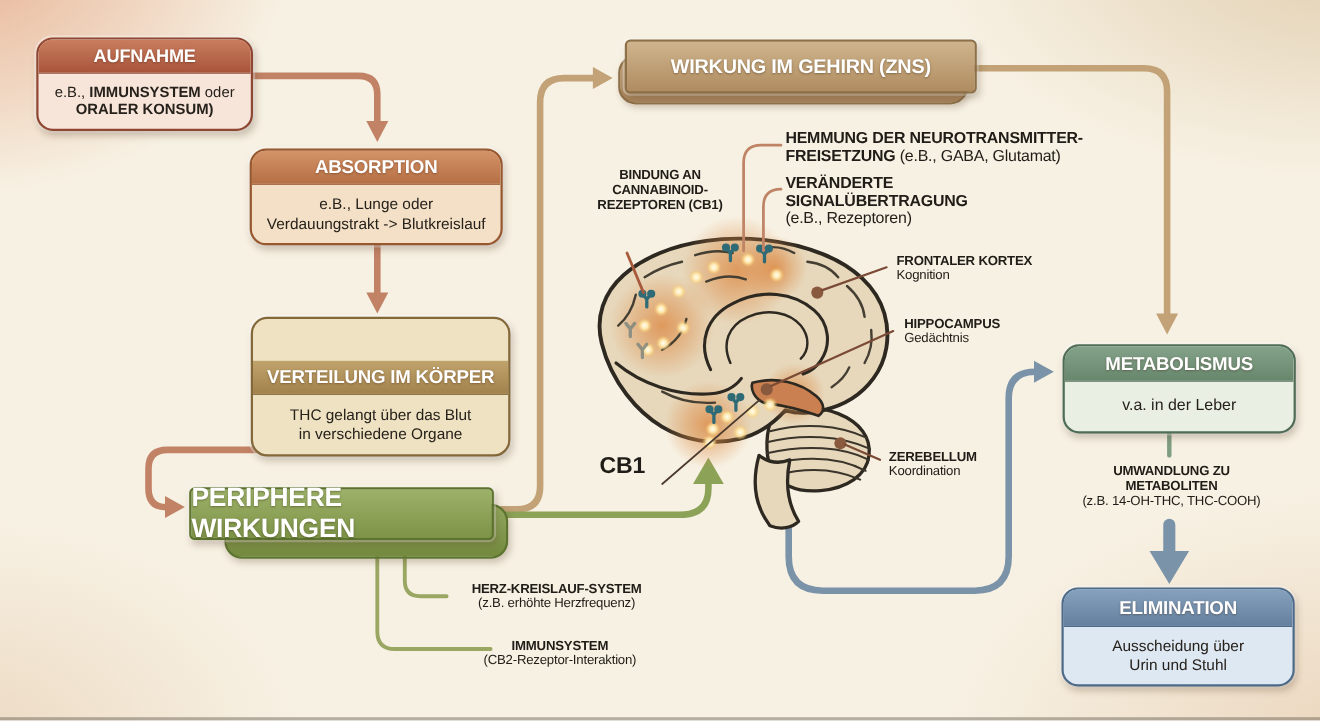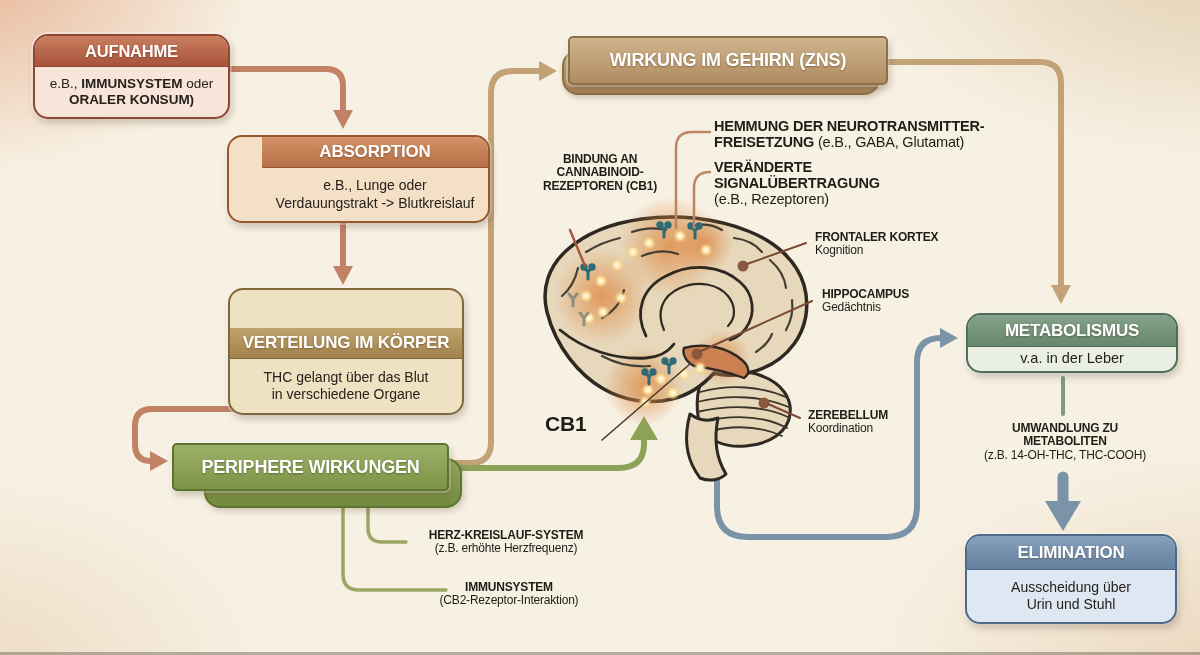--- a/index.html
+++ b/index.html
@@ -29,21 +29,21 @@
        text-align:center;font-size:14px;line-height:1.22;color:#26211b;}
   .box-aufnahme   {--hdr1:#c97e5e;--hdr2:#a8543c;--bd:#8f4632;--body:#f7e5da;}
   .box-absorption {--hdr1:#d49368;--hdr2:#b66f44;--bd:#98582f;--body:#f3e0c6;}
   .box-verteilung {--hdr1:#c0a36c;--hdr2:#a2824c;--bd:#83683a;--body:#eee2c2;}
   .box-metabolismus{--hdr1:#84a289;--hdr2:#67876d;--bd:#4f6c56;--body:#e9efe3;}
   .box-elimination{--hdr1:#85a1bd;--hdr2:#64809e;--bd:#4d6b89;--body:#dde8f2;}
   .pill{position:absolute;display:flex;align-items:center;justify-content:center;
        border-radius:5px;color:#fff;font-weight:bold;letter-spacing:-.2px;
        text-shadow:0 1px 2px rgba(40,30,10,.40);z-index:3;
        box-shadow:2px 4px 7px rgba(90,65,40,.28), 0 0 0 2px rgba(255,255,255,.35);}
-  .pill-periphere{background:linear-gradient(180deg,#9db269,#7d9347);border:2px solid #5c742f;font-size:18px;}
+  .pill-periphere{background:linear-gradient(180deg,#9db269,#7d9347);border:2px solid #5c742f;font-size:24px;}
   .pill-zns{background:linear-gradient(180deg,#cfb48d,#b08c60);border:2px solid #8d7048;font-size:18px;}
   .pill-shadow{position:absolute;border-radius:16px;z-index:2;box-shadow:2px 3px 6px rgba(90,65,40,.25);}
   .sh-periphere{background:linear-gradient(180deg,#93a85f,#738a3e);border:2px solid #5c742f;}
   .sh-zns{background:linear-gradient(180deg,#c3a67c,#a5815a);border:2px solid #8d7048;}
   
   .lbl{position:absolute;z-index:4;font-size:12px;line-height:1.12;letter-spacing:-.2px;}
   .lbl b{font-weight:bold;}
   .ctr{text-align:center;}
   .big{font-size:21px;font-weight:bold;}
 </style>
@@ -212,21 +212,21 @@
   </svg>
 
   <div class="box box-aufnahme" style="left:33px;top:34px;width:193px;">
     <div class="box-header" style="height:30px;font-size:16.5px;">AUFNAHME</div>
     <div class="box-body" style="height:50px;font-size:13.5px;">
       <div><span>e.B., </span><b>IMMUNSYSTEM</b><span> oder</span></div>
       <div><b>ORALER KONSUM)</b></div>
     </div>
   </div>
 
-  <div class="box box-absorption" style="left:227px;top:135px;width:226px;padding-left:33px;">
+  <div class="box box-absorption" style="left:227px;top:135px;width:226px;">
     <div class="box-header" style="height:30px;font-size:17px;">ABSORPTION</div>
     <div class="box-body" style="height:53px;border-radius:10px;">
       <div>e.B., Lunge oder</div>
       <div>Verdauungstrakt -&gt; Blutkreislauf</div>
     </div>
   </div>
 
   <div class="box box-verteilung" style="left:228px;top:288px;width:232px;">
     <div class="box-header" style="height:30px;font-size:17px;margin-top:38px;">VERTEILUNG IM KÖRPER</div>
     <div class="box-body" style="height:54px;">
@@ -240,21 +240,21 @@
     <span>PERIPHERE WIRKUNGEN</span>
   </div>
 
   <div class="pill-shadow sh-zns" style="left:562px;top:50px;width:314px;height:41px;"></div>
   <div class="pill pill-zns" style="left:568px;top:36px;width:316px;height:45px;">
     <span>WIRKUNG IM GEHIRN (ZNS)</span>
   </div>
 
   <div class="box box-metabolismus" style="left:966px;top:313px;width:208px;">
     <div class="box-header" style="height:31px;font-size:17px;">METABOLISMUS</div>
-    <div class="box-body" style="height:24px;font-size:14.5px;">v.a. in der Leber</div>
+    <div class="box-body" style="height:45px;font-size:14.5px;">v.a. in der Leber</div>
   </div>
 
   <div class="box box-elimination" style="left:965px;top:534px;width:208px;">
     <div class="box-header" style="height:33px;font-size:17px;text-align:center;">ELIMINATION</div>
     <div class="box-body" style="height:52px;">
       <div>Ausscheidung über</div>
       <div>Urin und Stuhl</div>
     </div>
   </div>
 

